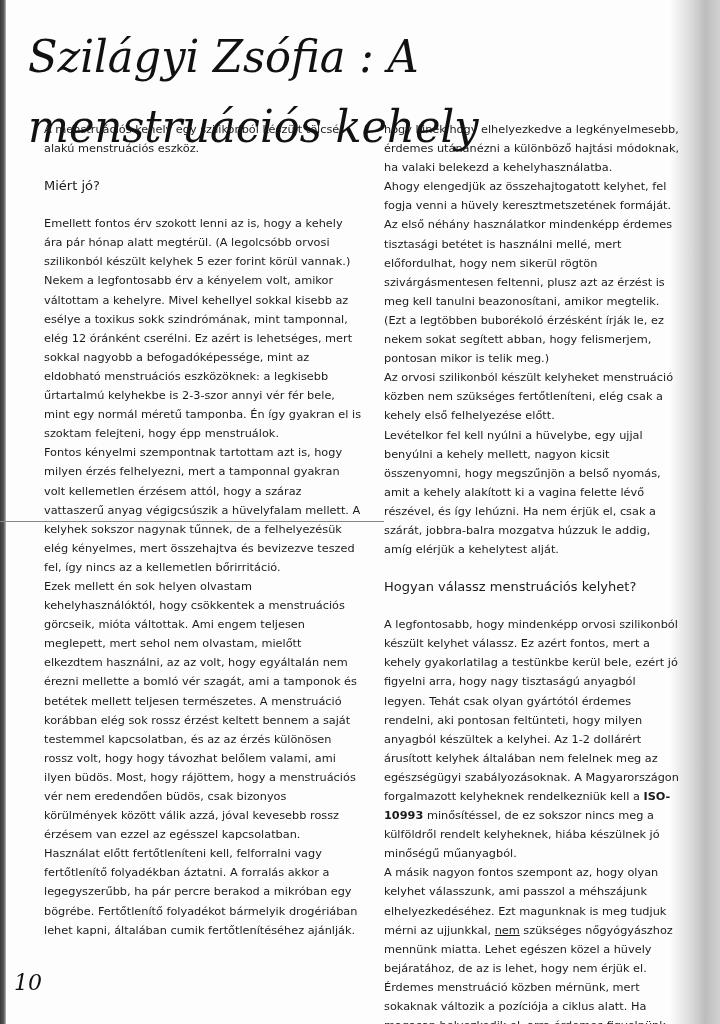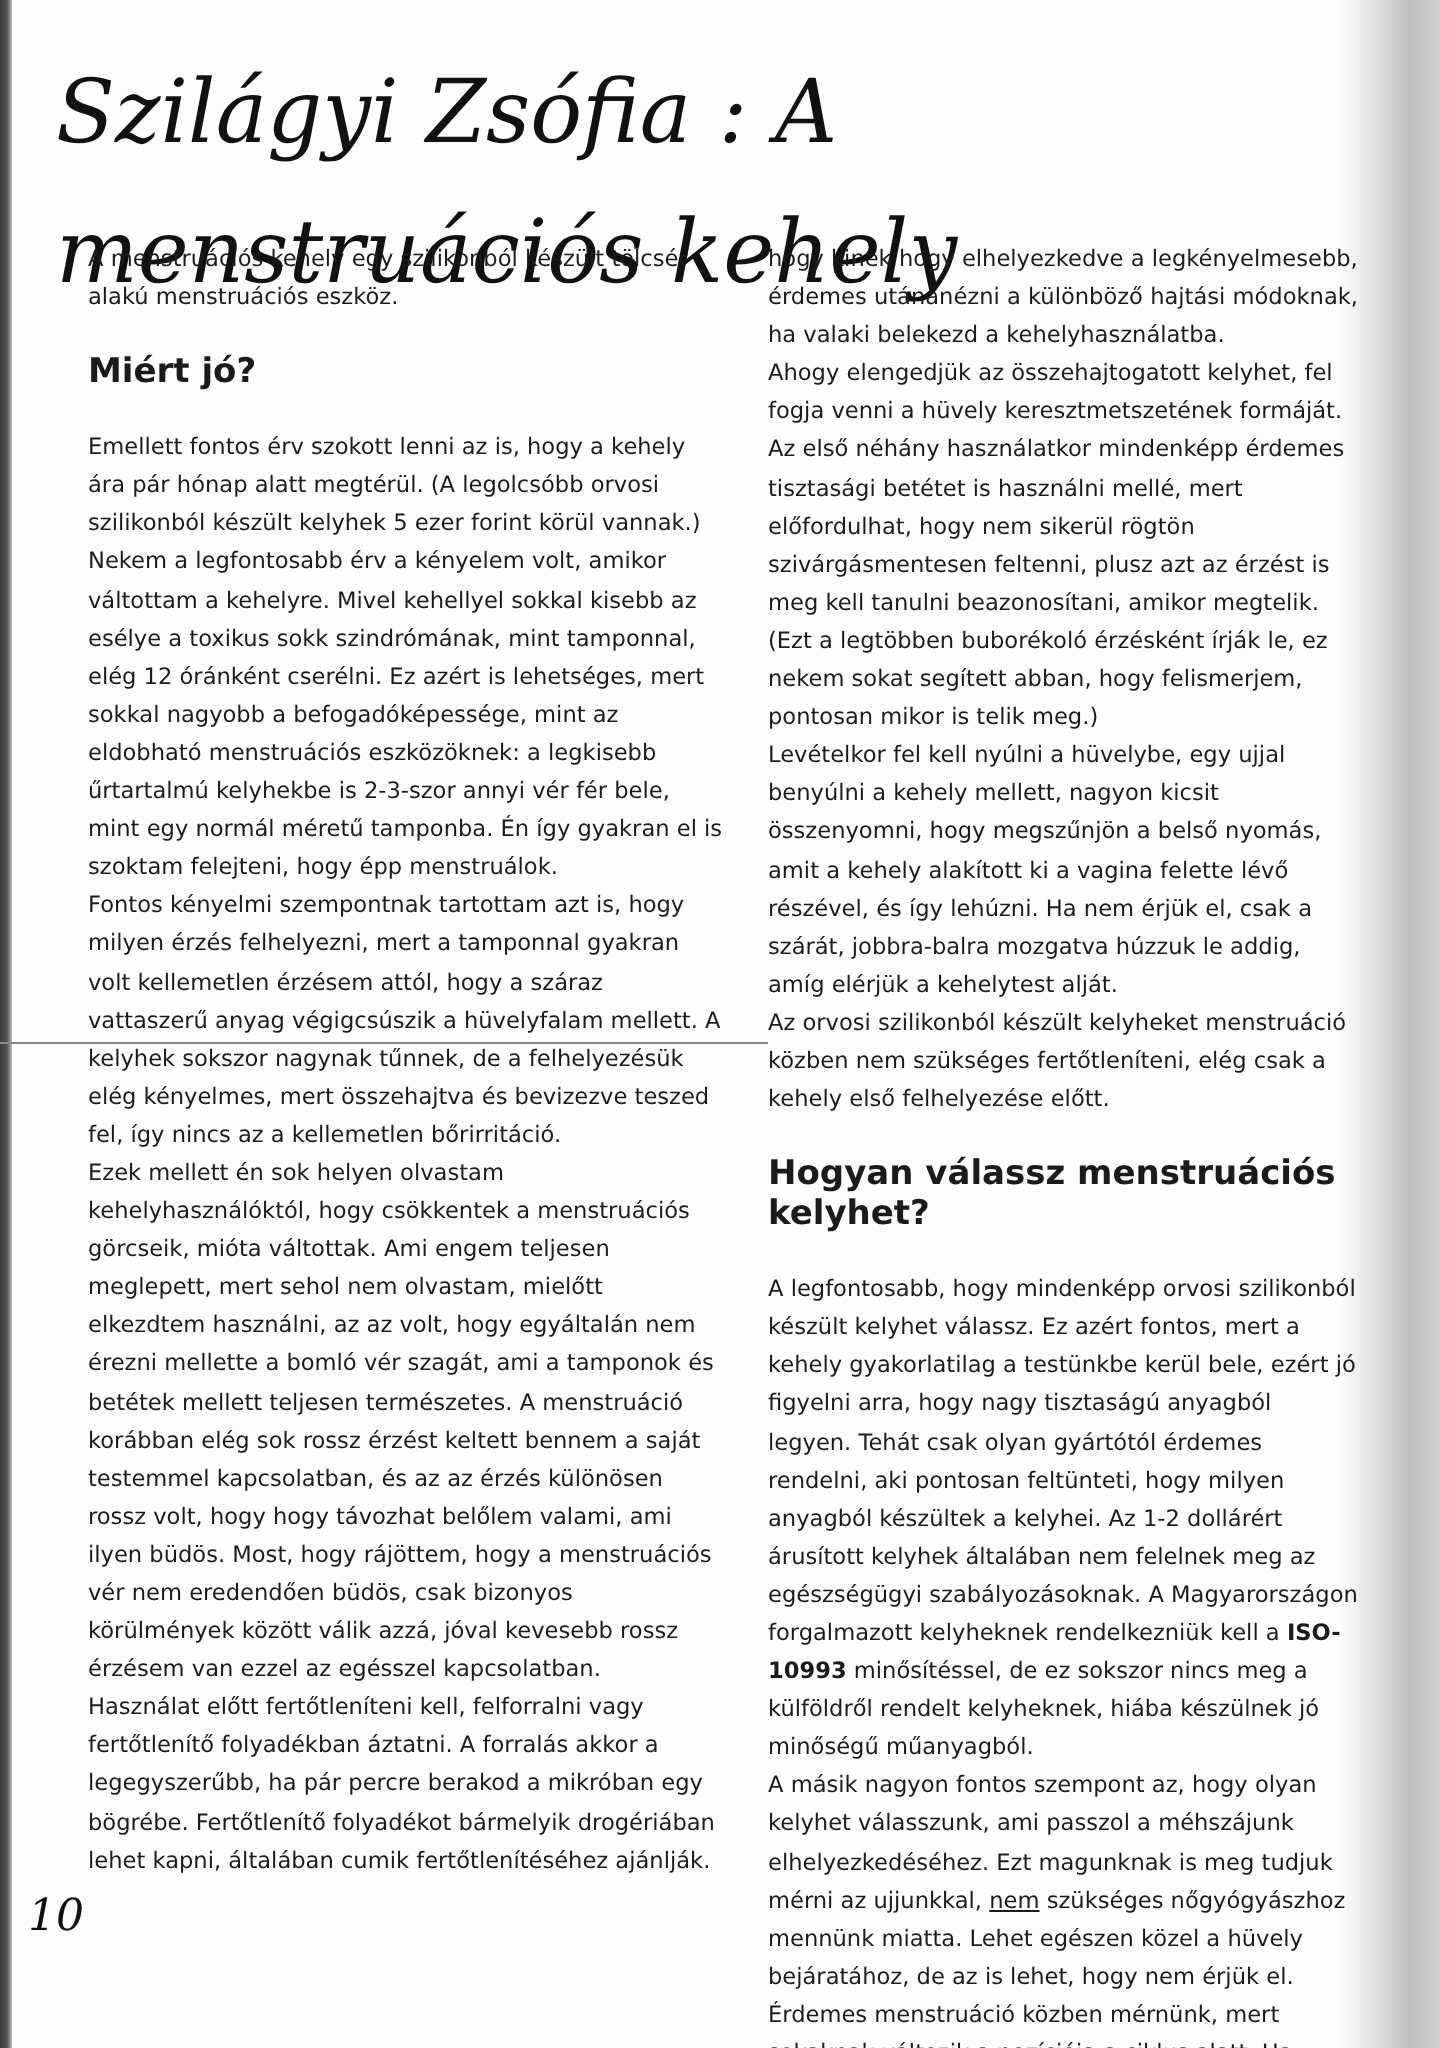--- a/index.html
+++ b/index.html
@@ -27,28 +27,28 @@
       line-height: 70px;
     }
     .column {
       position: absolute; top: 120px;
       font-size: 11.3px; line-height: 19.1px;
     }
     .col-left { left: 44px; width: 318px; }
     .col-right { left: 384px; width: 296px; }
     .column p { margin: 0; }
     .column h2 {
-      font-size: 17px; font-weight: bold; margin: 18px 0 18px 0; line-height: 20px;
+      font-size: 13px; font-weight: normal; margin: 18px 0 18px 0; line-height: 20px;
     }
     .fold-line {
       position: absolute; left: 0; top: 521px; width: 384px; height: 1px;
       background: #888;
     }
     .page-number {
-      position: absolute; left: 14px; top: 946px;
+      position: absolute; left: 14px; top: 970px;
       font-family: "DejaVu Serif", serif; font-style: italic;
       font-size: 22px; color: #111;
     }
     .bold { font-weight: bold; }
     .underline { text-decoration: underline; }
   </style>
 </head>
 <body>
 
 <div class="spine-left"></div>
@@ -65,21 +65,21 @@
   <p>Nekem a legfontosabb érv a kényelem volt, amikor váltottam a kehelyre. Mivel kehellyel sokkal kisebb az esélye a toxikus sokk szindrómának, mint tamponnal, elég 12 óránként cserélni. Ez azért is lehetséges, mert sokkal nagyobb a befogadóképessége, mint az eldobható menstruációs eszközöknek: a legkisebb űrtartalmú kelyhekbe is 2-3-szor annyi vér fér bele, mint egy normál méretű tamponba. Én így gyakran el is szoktam felejteni, hogy épp menstruálok.</p>
   <p>Fontos kényelmi szempontnak tartottam azt is, hogy milyen érzés felhelyezni, mert a tamponnal gyakran volt kellemetlen érzésem attól, hogy a száraz vattaszerű anyag végigcsúszik a hüvelyfalam mellett. A kelyhek sokszor nagynak tűnnek, de a felhelyezésük elég kényelmes, mert összehajtva és bevizezve teszed fel, így nincs az a kellemetlen bőrirritáció.</p>
   <p>Ezek mellett én sok helyen olvastam kehelyhasználóktól, hogy csökkentek a menstruációs görcseik, mióta váltottak. Ami engem teljesen meglepett, mert sehol nem olvastam, mielőtt elkezdtem használni, az az volt, hogy egyáltalán nem érezni mellette a bomló vér szagát, ami a tamponok és betétek mellett teljesen természetes. A menstruáció korábban elég sok rossz érzést keltett bennem a saját testemmel kapcsolatban, és az az érzés különösen rossz volt, hogy hogy távozhat belőlem valami, ami ilyen büdös. Most, hogy rájöttem, hogy a menstruációs vér nem eredendően büdös, csak bizonyos körülmények között válik azzá, jóval kevesebb rossz érzésem van ezzel az egésszel kapcsolatban.</p>
   <p>Használat előtt fertőtleníteni kell, felforralni vagy fertőtlenítő folyadékban áztatni. A forralás akkor a legegyszerűbb, ha pár percre berakod a mikróban egy bögrébe. Fertőtlenítő folyadékot bármelyik drogériában lehet kapni, általában cumik fertőtlenítéséhez ajánlják.</p>
 
 </div>
 
 <div class="column col-right">
   <p>hogy kinek hogy elhelyezkedve a legkényelmesebb, érdemes utánanézni a különböző hajtási módoknak, ha valaki belekezd a kehelyhasználatba.</p>
   <p>Ahogy elengedjük az összehajtogatott kelyhet, fel fogja venni a hüvely keresztmetszetének formáját. Az első néhány használatkor mindenképp érdemes tisztasági betétet is használni mellé, mert előfordulhat, hogy nem sikerül rögtön szivárgásmentesen feltenni, plusz azt az érzést is meg kell tanulni beazonosítani, amikor megtelik. (Ezt a legtöbben buborékoló érzésként írják le, ez nekem sokat segített abban, hogy felismerjem, pontosan mikor is telik meg.)</p>
+  <p>Az orvosi szilikonból készült kelyheket menstruáció közben nem szükséges fertőtleníteni, elég csak a kehely első felhelyezése előtt.</p>
   <p>Levételkor fel kell nyúlni a hüvelybe, egy ujjal benyúlni a kehely mellett, nagyon kicsit összenyomni, hogy megszűnjön a belső nyomás, amit a kehely alakított ki a vagina felette lévő részével, és így lehúzni. Ha nem érjük el, csak a szárát, jobbra-balra mozgatva húzzuk le addig, amíg elérjük a kehelytest alját.</p>
-  <p>Az orvosi szilikonból készült kelyheket menstruáció közben nem szükséges fertőtleníteni, elég csak a kehely első felhelyezése előtt.</p>
   <h2>Hogyan válassz menstruációs kelyhet?</h2>
   <p><span>A legfontosabb, hogy mindenképp orvosi szilikonból készült kelyhet válassz. Ez azért fontos, mert a kehely gyakorlatilag a testünkbe kerül bele, ezért jó figyelni arra, hogy nagy tisztaságú anyagból legyen. Tehát csak olyan gyártótól érdemes rendelni, aki pontosan feltünteti, hogy milyen anyagból készültek a kelyhei. Az 1-2 dollárért árusított kelyhek általában nem felelnek meg az egészségügyi szabályozásoknak. A Magyarországon forgalmazott kelyheknek rendelkezniük kell a </span><span class="bold">ISO-10993</span><span> minősítéssel, de ez sokszor nincs meg a külföldről rendelt kelyheknek, hiába készülnek jó minőségű műanyagból.</span></p>
   <p><span>A másik nagyon fontos szempont az, hogy olyan kelyhet válasszunk, ami passzol a méhszájunk elhelyezkedéséhez. Ezt magunknak is meg tudjuk mérni az ujjunkkal, </span><span class="underline">nem</span><span> szükséges nőgyógyászhoz mennünk miatta. Lehet egészen közel a hüvely bejáratához, de az is lehet, hogy nem érjük el. Érdemes menstruáció közben mérnünk, mert sokaknak változik a pozíciója a ciklus alatt. Ha magasan helyezkedik el, arra érdemes figyelnünk, hogy mindenképp elérjük legalább a kehely szárának a végét, ha összecsípünk a két ujjunkkal. Azok a kelyhek, amiknek 70 mm körül van a hossza, jók szoktak lenni azoknak is, akiknek nagyon magasan van a méhszája.</span></p>
 
 </div>
 
 <div class="page-number">10</div>
 
 </body></html>

